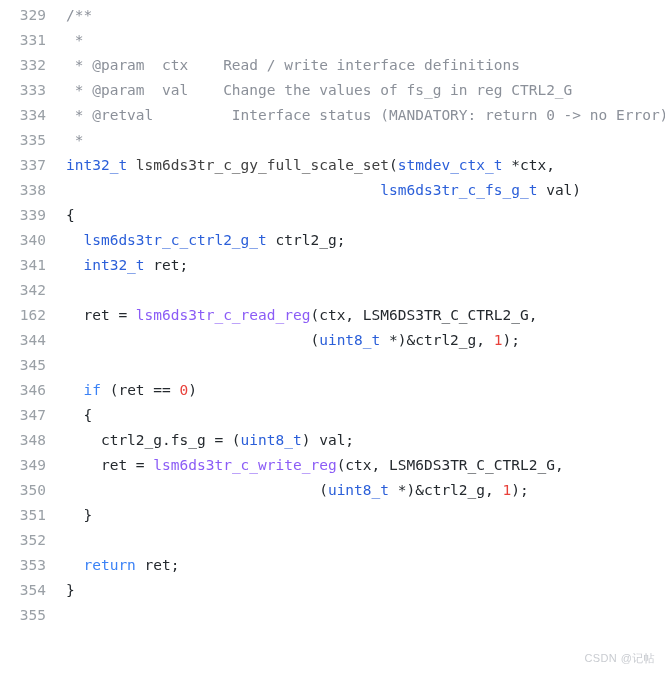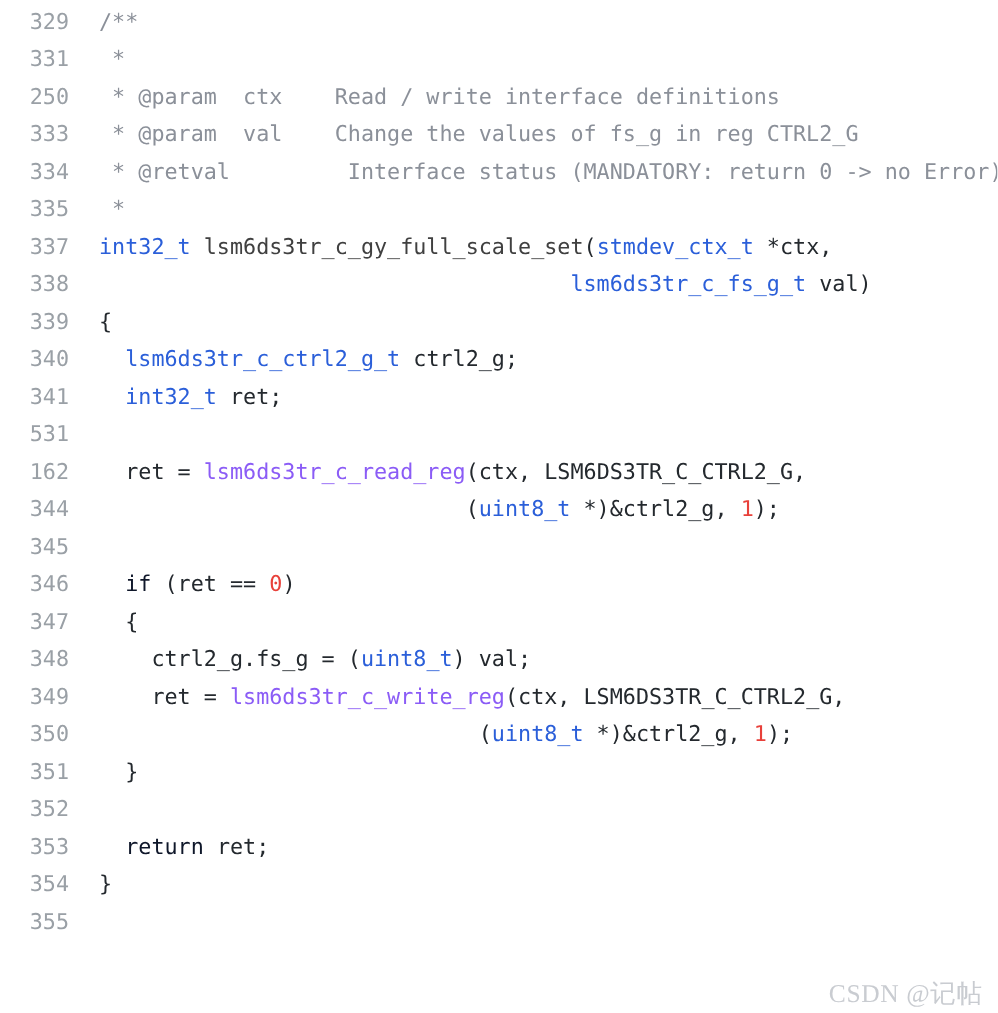--- a/index.html
+++ b/index.html
@@ -45,52 +45,52 @@
     white-space: pre;
     font-family: "DejaVu Sans Mono", "Liberation Mono", monospace;
     flex: 1 1 auto;
     overflow: hidden;
   }
   
   .t-comment  { color: #8b9099; }
   .t-type     { color: #2b5fd9; }
   .t-fndef    { color: #404040; }
   .t-fncall   { color: #8b5cf6; }
-  .t-keyword  { color: #0f172a; }
+  .t-keyword  { color: #3b82f6; }
   .t-number   { color: #e8403a; }
   .t-plain    { color: #24292e; }
 
   #watermark {
     position: absolute;
     right: 10px;
     top: 651px;
-    font-size: 17px;
+    font-size: 11px;
     color: #c9ccd1;
-    font-family: Liberation Serif, serif;
+    font-family: Liberation Sans, sans-serif;
     letter-spacing: 0.4px;
     user-select: none;
   }
 </style>
 </head>
 <body>
 
 <div id="code-listing">
   <div id="code-lines">
       <div class="code-line"><div class="line-number">329</div><div class="line-content"><span class="t-comment">/**</span></div></div>
       <div class="code-line"><div class="line-number">331</div><div class="line-content"><span class="t-comment"> *</span></div></div>
-      <div class="code-line"><div class="line-number">250</div><div class="line-content"><span class="t-comment"> * @param  ctx    Read / write interface definitions</span></div></div>
+      <div class="code-line"><div class="line-number">332</div><div class="line-content"><span class="t-comment"> * @param  ctx    Read / write interface definitions</span></div></div>
       <div class="code-line"><div class="line-number">333</div><div class="line-content"><span class="t-comment"> * @param  val    Change the values of fs_g in reg CTRL2_G</span></div></div>
       <div class="code-line"><div class="line-number">334</div><div class="line-content"><span class="t-comment"> * @retval         Interface status (MANDATORY: return 0 -&gt; no Error).</span></div></div>
       <div class="code-line"><div class="line-number">335</div><div class="line-content"><span class="t-comment"> *</span></div></div>
       <div class="code-line"><div class="line-number">337</div><div class="line-content"><span class="t-type">int32_t</span><span class="t-plain"> </span><span class="t-fndef">lsm6ds3tr_c_gy_full_scale_set</span><span class="t-plain">(</span><span class="t-type">stmdev_ctx_t</span><span class="t-plain"> *ctx,</span></div></div>
       <div class="code-line"><div class="line-number">338</div><div class="line-content"><span class="t-plain">                                    </span><span class="t-type">lsm6ds3tr_c_fs_g_t</span><span class="t-plain"> val)</span></div></div>
       <div class="code-line"><div class="line-number">339</div><div class="line-content"><span class="t-plain">{</span></div></div>
       <div class="code-line"><div class="line-number">340</div><div class="line-content"><span class="t-plain">  </span><span class="t-type">lsm6ds3tr_c_ctrl2_g_t</span><span class="t-plain"> ctrl2_g;</span></div></div>
       <div class="code-line"><div class="line-number">341</div><div class="line-content"><span class="t-plain">  </span><span class="t-type">int32_t</span><span class="t-plain"> ret;</span></div></div>
-      <div class="code-line"><div class="line-number">531</div><div class="line-content">&nbsp;</div></div>
+      <div class="code-line"><div class="line-number">342</div><div class="line-content">&nbsp;</div></div>
       <div class="code-line"><div class="line-number">162</div><div class="line-content"><span class="t-plain">  ret = </span><span class="t-fncall">lsm6ds3tr_c_read_reg</span><span class="t-plain">(ctx, LSM6DS3TR_C_CTRL2_G,</span></div></div>
       <div class="code-line"><div class="line-number">344</div><div class="line-content"><span class="t-plain">                            (</span><span class="t-type">uint8_t</span><span class="t-plain"> *)&amp;ctrl2_g, </span><span class="t-number">1</span><span class="t-plain">);</span></div></div>
       <div class="code-line"><div class="line-number">345</div><div class="line-content">&nbsp;</div></div>
       <div class="code-line"><div class="line-number">346</div><div class="line-content"><span class="t-plain">  </span><span class="t-keyword">if</span><span class="t-plain"> (ret == </span><span class="t-number">0</span><span class="t-plain">)</span></div></div>
       <div class="code-line"><div class="line-number">347</div><div class="line-content"><span class="t-plain">  {</span></div></div>
       <div class="code-line"><div class="line-number">348</div><div class="line-content"><span class="t-plain">    ctrl2_g.fs_g = (</span><span class="t-type">uint8_t</span><span class="t-plain">) val;</span></div></div>
       <div class="code-line"><div class="line-number">349</div><div class="line-content"><span class="t-plain">    ret = </span><span class="t-fncall">lsm6ds3tr_c_write_reg</span><span class="t-plain">(ctx, LSM6DS3TR_C_CTRL2_G,</span></div></div>
       <div class="code-line"><div class="line-number">350</div><div class="line-content"><span class="t-plain">                             (</span><span class="t-type">uint8_t</span><span class="t-plain"> *)&amp;ctrl2_g, </span><span class="t-number">1</span><span class="t-plain">);</span></div></div>
       <div class="code-line"><div class="line-number">351</div><div class="line-content"><span class="t-plain">  }</span></div></div>
       <div class="code-line"><div class="line-number">352</div><div class="line-content">&nbsp;</div></div>

